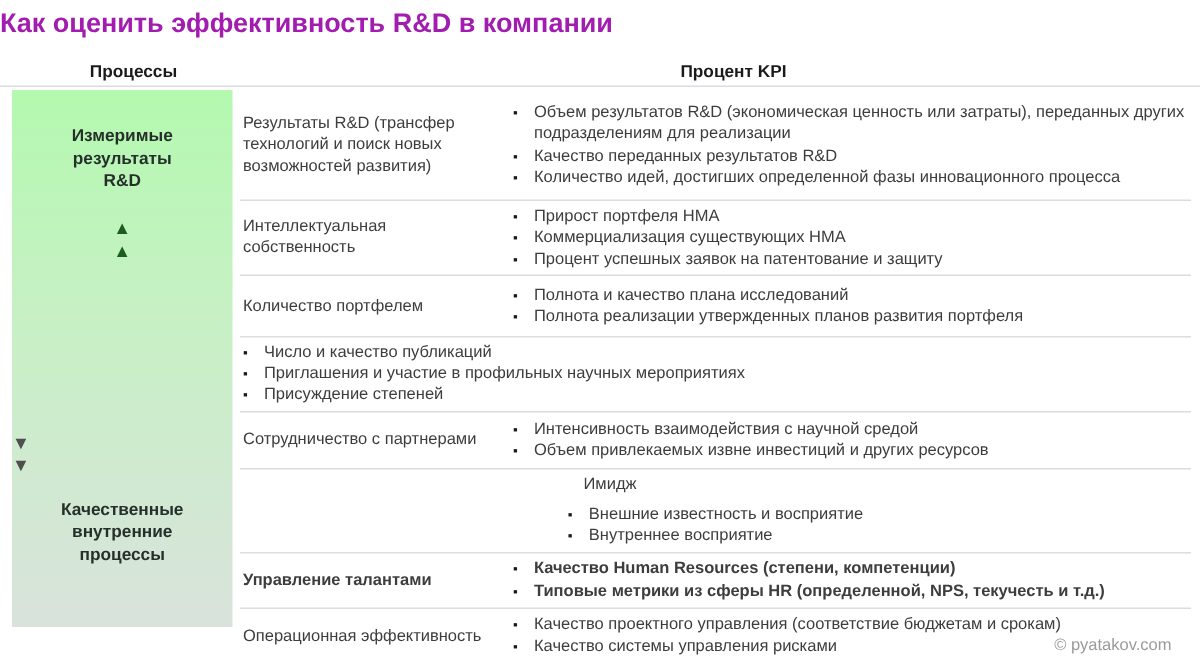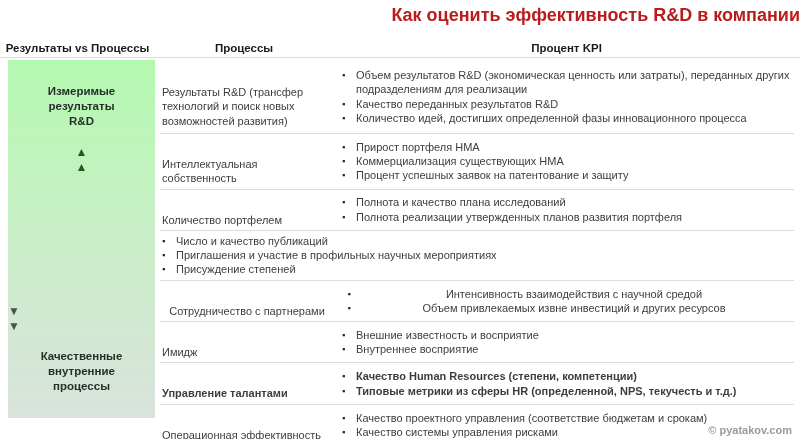--- a/index.html
+++ b/index.html
@@ -8,23 +8,23 @@
     background:#ffffff;
     font-family:"Liberation Sans", sans-serif;
     color:#3d3d3d;
     position:relative;
     overflow:hidden;
   }
   .slide{width:800px;height:439px;position:relative;}
 
   .page-title{
     margin:0;padding-top:5px;
-    text-align:right;
+    text-align:left;
     font-size:18px;font-weight:700;
-    color:#b91c1c;
+    color:#a21caf;
   }
 
   .header-row{
     display:flex;
     align-items:flex-end;
     height:24px;
     margin-top:4px;
     border-bottom:1px solid #d7dde2;
     padding-bottom:3px;
   }
@@ -51,21 +51,21 @@
     flex-direction:column;
     flex-shrink:0;
   }
   .sb-label{
     font-size:11.5px;font-weight:700;color:#25302a;
     text-align:center;
     white-space:pre-line;
     line-height:1.3;
   }
   .sb-top{margin-top:24px;}
-  .sb-bottom{margin-top:15px;margin-bottom:24px;}
+  .sb-bottom{margin-top:15px;margin-bottom:40px;}
   .arrow{
     font-size:12px;line-height:15px;
     user-select:none;
   }
   .arrow-up{color:#1d5c1d;}
   .arrow-down{color:#4f4f4f;}
   .arrow-up-group{margin-top:16px;display:flex;flex-direction:column;align-items:center;}
   .sb-spacer{flex:1;}
 
   
@@ -77,32 +77,31 @@
   .row{
     display:flex;
     align-items:center;
     border-bottom:1px solid #dcdcdc;
     box-sizing:border-box;
   }
   .row:nth-child(1){min-height:74px;}
   .row:nth-child(2){min-height:49px;}
   .row:nth-child(3){min-height:41px;}
   .row:nth-child(4){min-height:47px;}
-  .row:nth-child(5){min-height:38px;text-align:center;}
-  .row:nth-child(6){min-height:37px;}
+  .row:nth-child(5){min-height:38px;}
+  .row:nth-child(6){min-height:37px;flex-direction:column;}
   .row:nth-child(7){min-height:37px;font-weight:bold;}
   .row:nth-child(8){min-height:37px;}
   .process-cell{
     width:170px;
     flex-shrink:0;
     padding:3px 8px 3px 2px;
     font-size:11px;
     line-height:1.3;
     color:#3d3d3d;
-    margin-top:20px;
   }
   .kpi-list{
     flex:1;
     list-style:none;
     margin:0;padding:3px 2px;
   }
   .kpi-item{
     display:flex;
     font-size:11px;
     line-height:1.3;
@@ -112,35 +111,33 @@
     width:14px;
     flex-shrink:0;
     font-size:9px;
     line-height:14px;
     color:#1a1a1a;
   }
   .kpi-text{flex:1;}
 
   .footer-credit{
     position:absolute;
-    right:8px;bottom:3px;
+    right:19px;bottom:3px;
     font-size:11px;
     color:#9a9a9a;
-    font-weight:bold;
   }
 </style>
 </head>
 <body>
 
 <div class="slide">
 
   <h1 class="page-title">Как оценить эффективность R&amp;D в компании</h1>
 
   <div class="header-row">
-    <div class="header-cell header-axis">Результаты vs Процессы</div>
     <div class="header-cell header-process">Процессы</div>
     <div class="header-cell header-kpi">Процент KPI</div>
   </div>
 
   <div class="main">
 
     <div class="sidebar">
       <div class="sb-label sb-top">Измеримые
 результаты
 R&amp;D</div>

